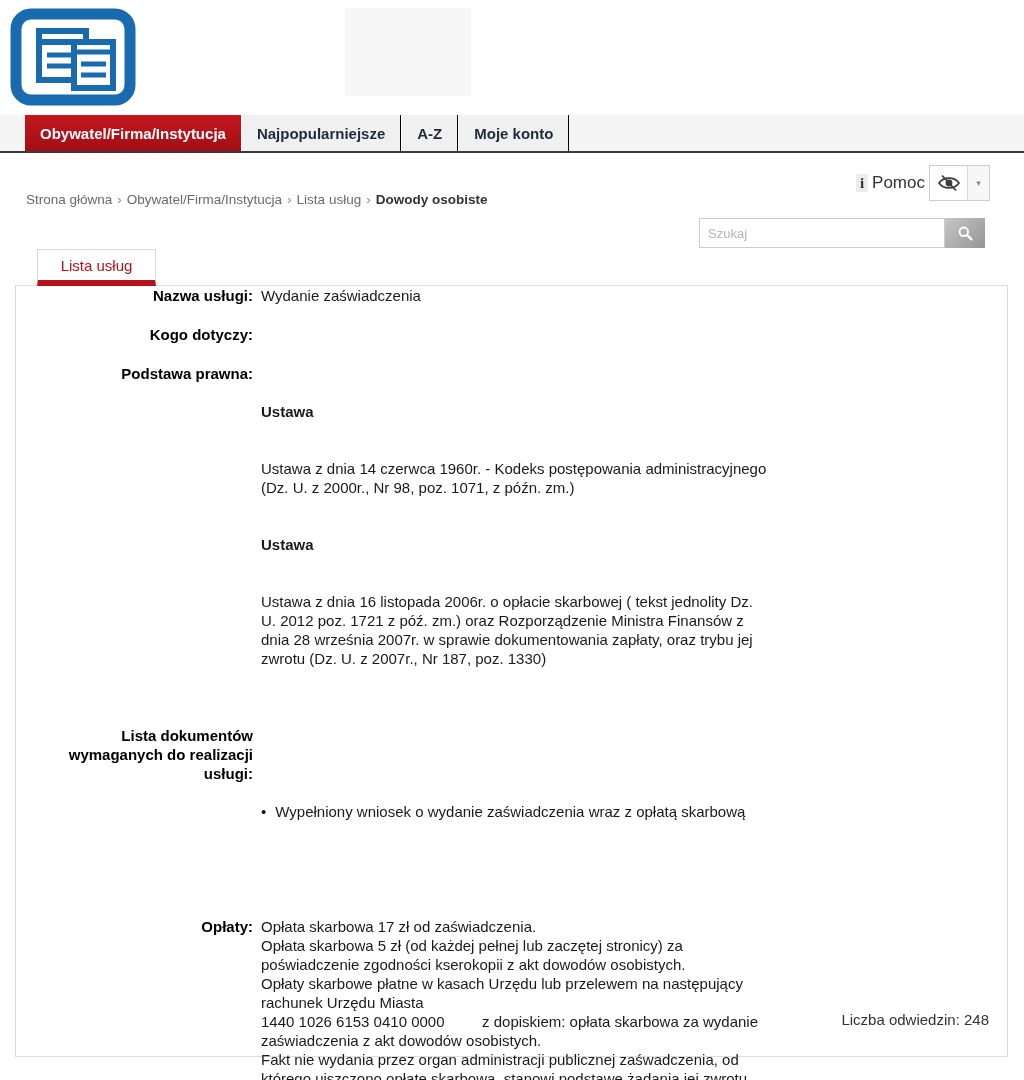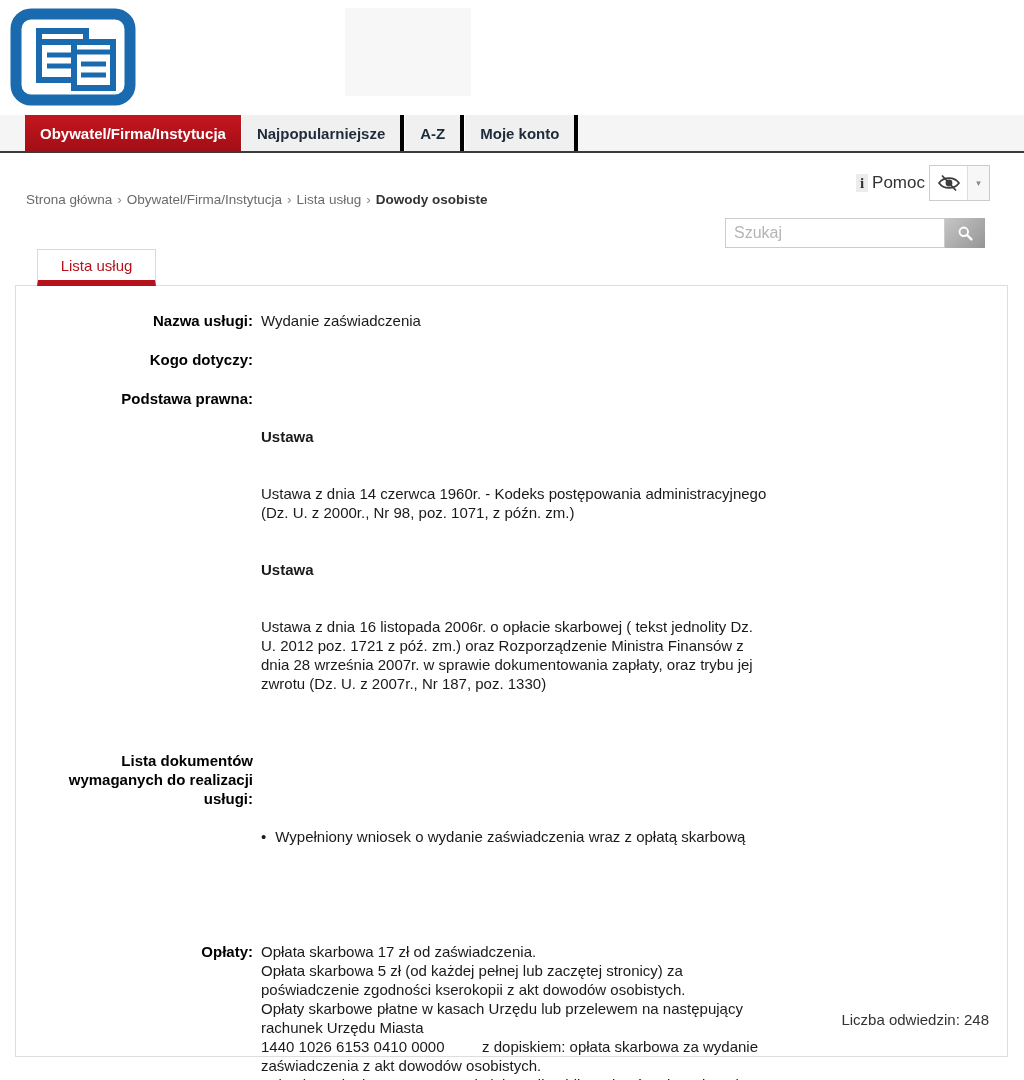--- a/index.html
+++ b/index.html
@@ -25,21 +25,21 @@
   .logo-sidas{font-size:37px;letter-spacing:4px;color:var(--brand-blue);font-weight:bold;margin-top:2px;}
   
   .nav{
     position:absolute;top:115px;left:0;width:1024px;height:38px;
     background:#f5f5f5;border-bottom:2px solid #3b3b3b;
     display:flex;align-items:stretch;padding-left:25px;
   }
   .nav a{
     display:flex;align-items:center;padding:0 15px;
     font-size:15px;font-weight:bold;color:var(--nav-text);
-    text-decoration:none;background:#f0f0f0;border-right:4px solid #000000;border-left:1px solid #fff;
+    text-decoration:none;background:#f0f0f0;border-right:1px solid #000000;border-left:1px solid #fff;
   }
   .nav a.active{
     background:linear-gradient(#c3161f,#a30e16);
     background-color:var(--accent-red);
     color:#fff;border-left:none;border-right:none;
   }
   
   .breadcrumb{
     position:absolute;top:192px;left:26px;font-size:13.5px;color:#6a6a6a;
   }
@@ -51,40 +51,40 @@
     font-family:"Liberation Serif",serif;font-weight:bold;font-size:15px;color:#333;
     background:#ececec;padding:0 4px;line-height:18px;margin-right:4px;
   }
   .help-label{font-size:17px;color:#333;margin-right:4px;}
   .eye-group{display:flex;border:1px solid #ccc;background:#fafafa;height:36px;}
   .eye-btn{width:38px;display:flex;align-items:center;justify-content:center;border-right:1px solid #ddd;cursor:pointer;background:#fff;}
   .eye-caret{width:21px;display:flex;align-items:center;justify-content:center;font-size:9px;color:#888;cursor:pointer;background:#f7f7f7;}
   
   .search{position:absolute;top:218px;right:39px;display:flex;height:30px;}
   .search input{
-    width:220px;height:30px;border:1px solid #ccc;padding:0 8px;font-size:16px;color:#555;outline:none;
+    width:246px;height:30px;border:1px solid #ccc;padding:0 8px;font-size:13px;color:#555;outline:none;
   }
   .search input::placeholder{color:#b5b5b5;}
   .search button{
     width:40px;height:30px;border:none;cursor:pointer;
     background:linear-gradient(135deg,#c6c6c6,#959595);
     display:flex;align-items:center;justify-content:center;
   }
   
   .tab{
     position:absolute;top:249px;left:37px;z-index:2;
     width:119px;height:37px;background:#fff;
     border:1px solid #d9d9d9;border-bottom:6px solid var(--accent-red);
     display:flex;align-items:center;justify-content:center;
     font-size:15px;color:var(--accent-red);cursor:pointer;
   }
   
   .panel{
     position:absolute;top:285px;left:15px;width:993px;height:772px;
-    border:1px solid #ddd;background:#fff;padding-top:25px;
+    border:1px solid #ddd;background:#fff;
   }
   .row{display:flex;margin-bottom:20px;padding-left:15px;}
   .row .label{
     width:222px;flex-shrink:0;text-align:right;font-weight:bold;
     font-size:15px;line-height:19px;color:#000;
   }
   .row .value{
     margin-left:8px;width:508px;font-size:15px;line-height:19px;color:#1a1a1a;
     white-space:pre-wrap;
   }

